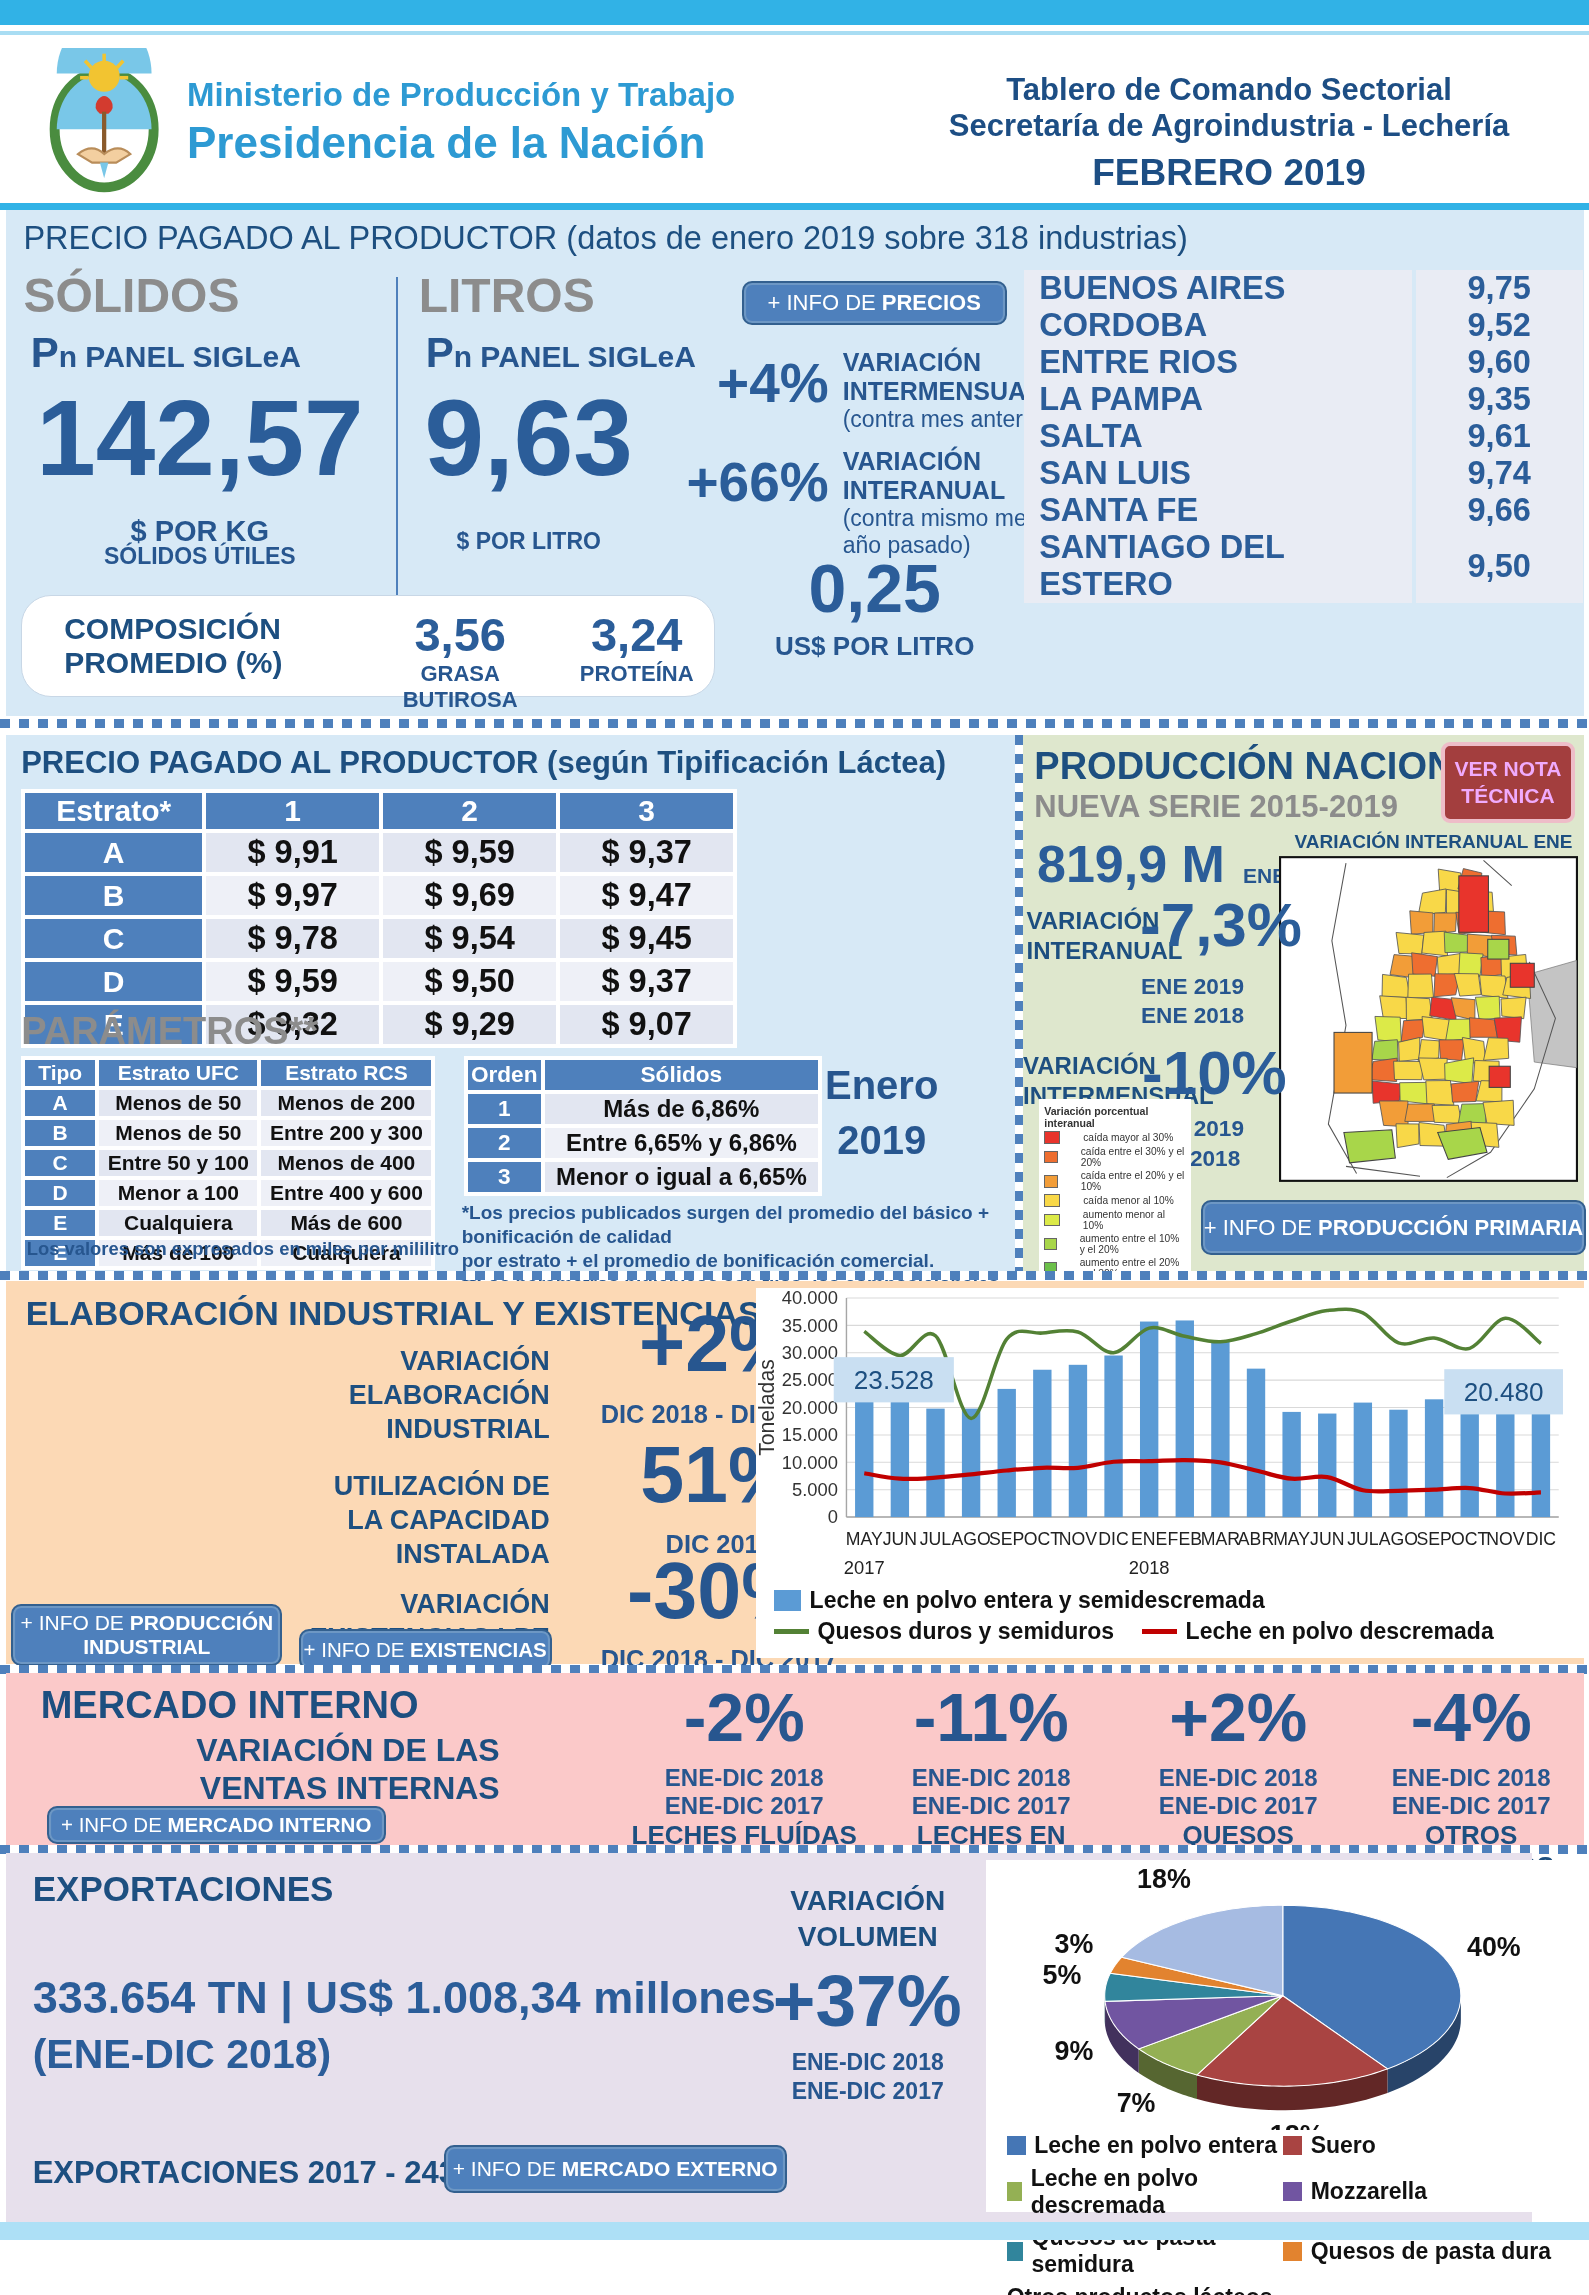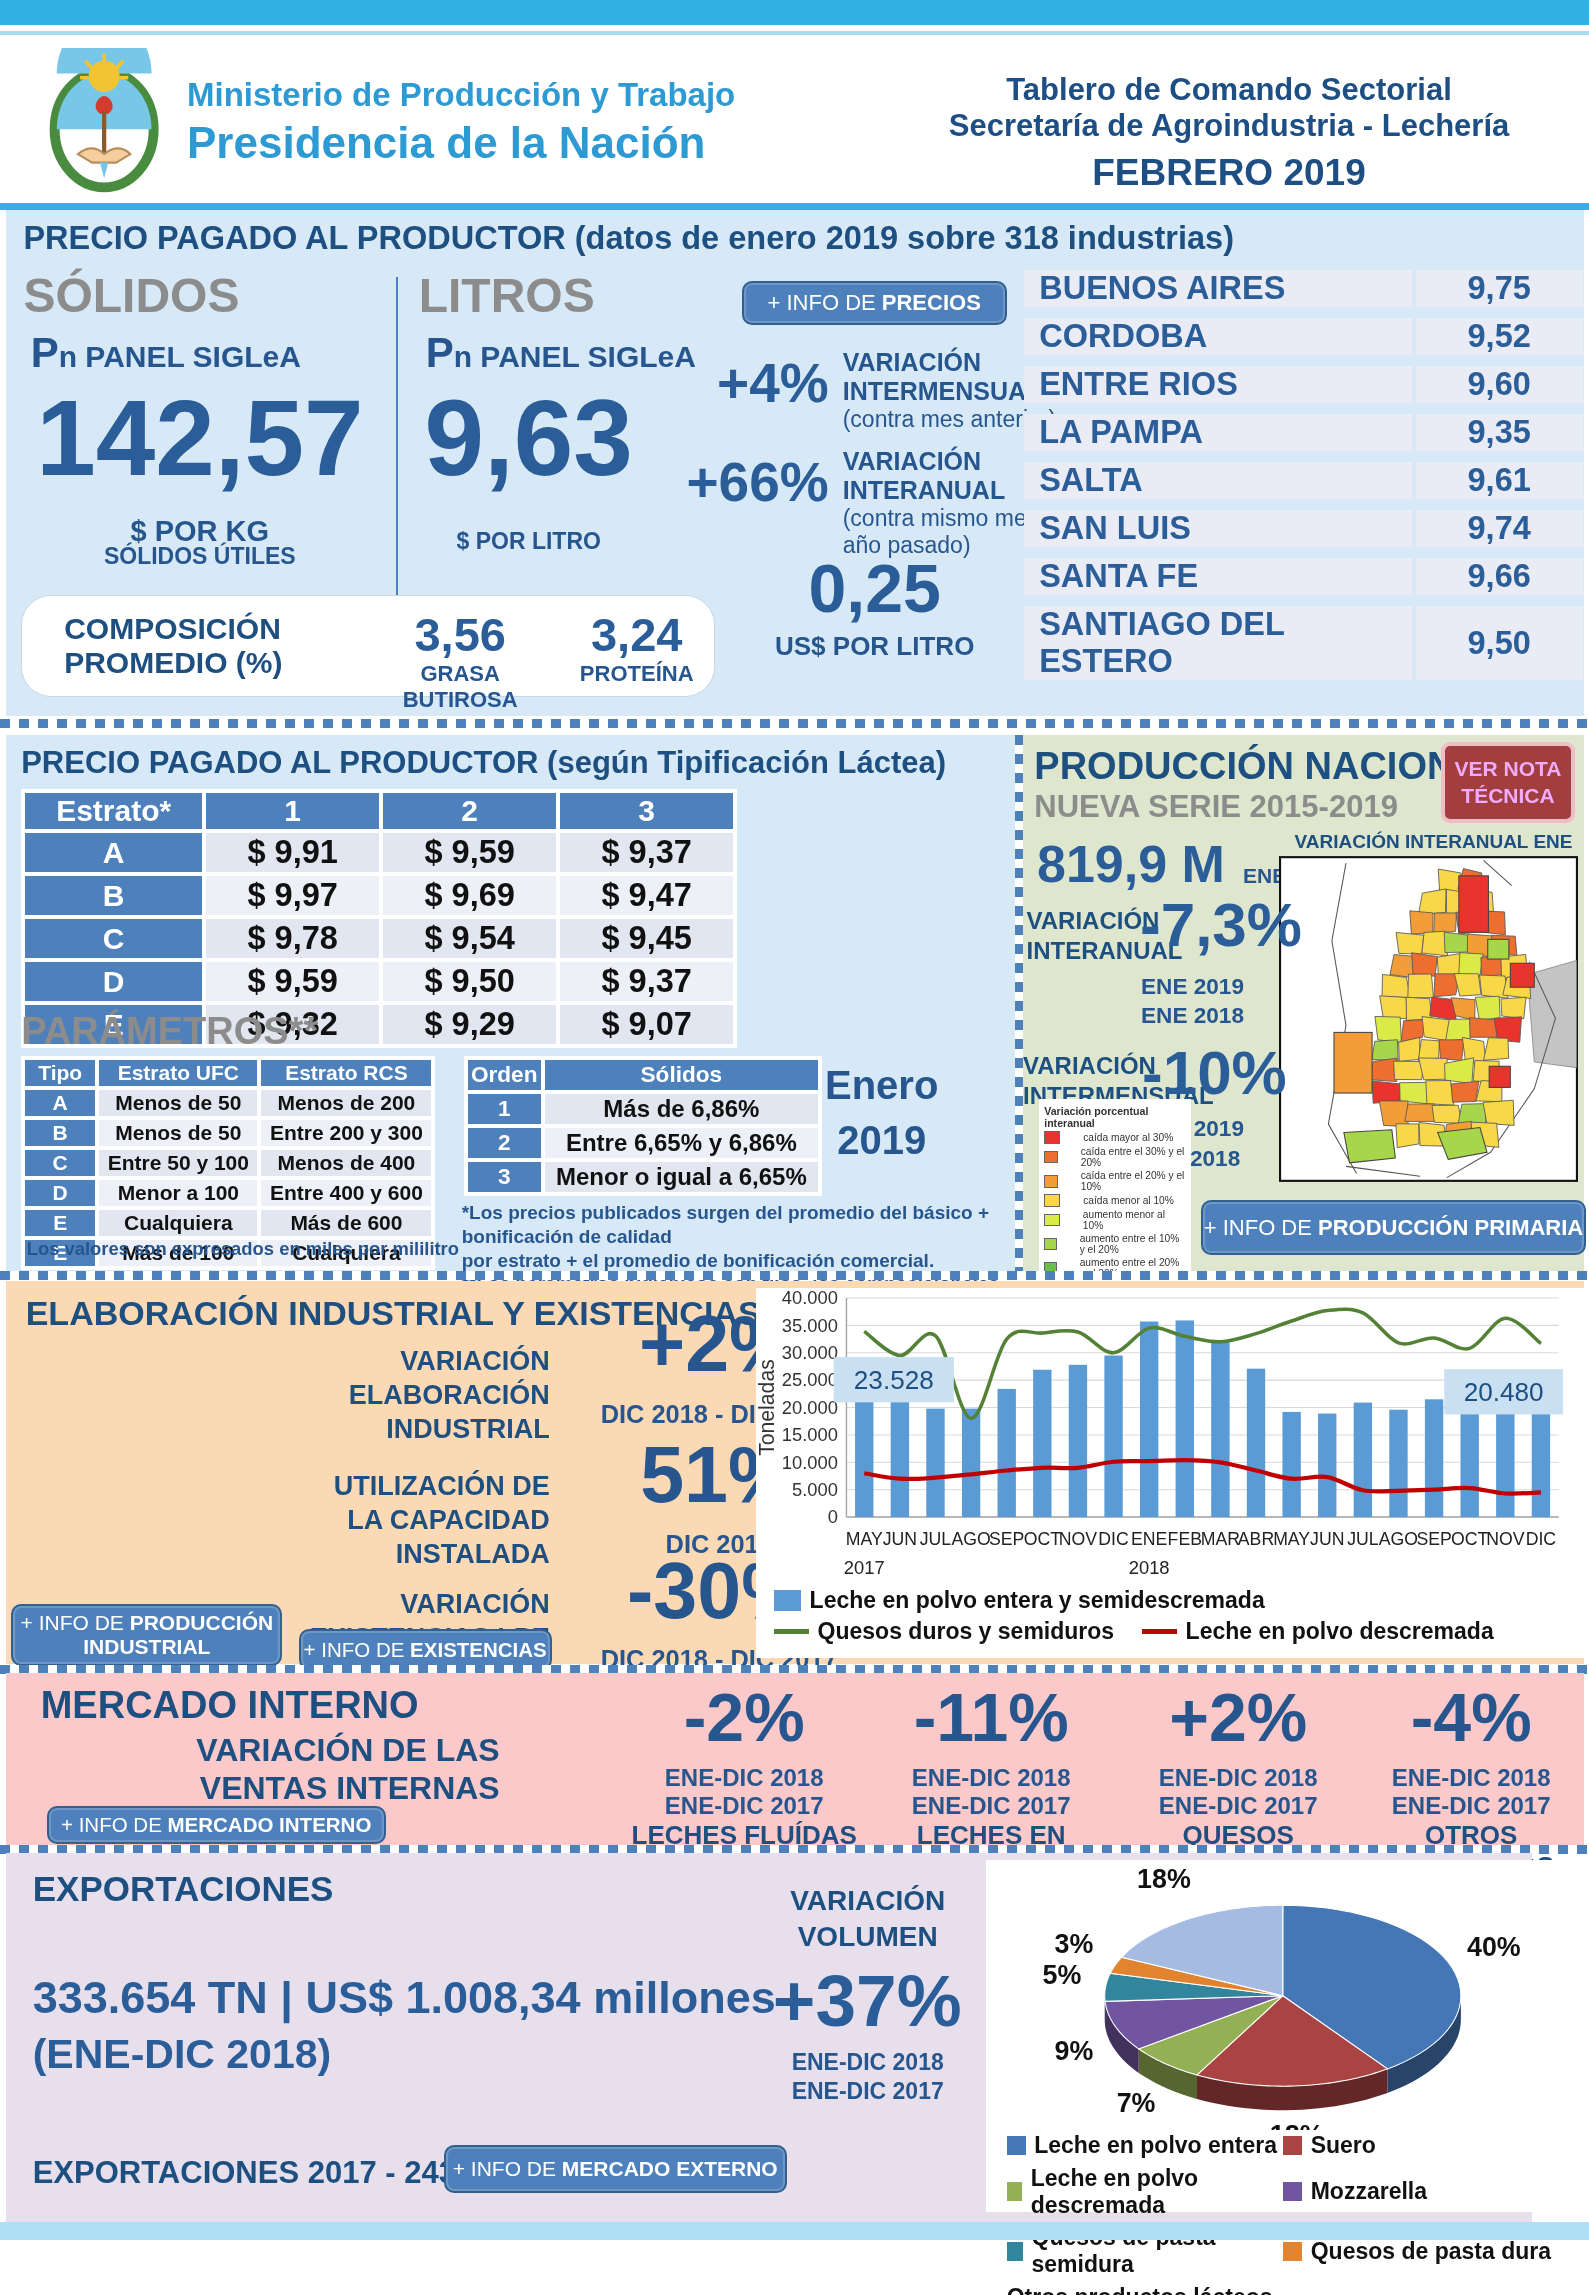--- a/index.html
+++ b/index.html
@@ -32,21 +32,21 @@
 
   
   .btn{background:#4e80bc;border:2.8px solid #33608f;border-radius:10px;box-shadow:0 0 0 2.1px #6d97c4 inset;
        color:#fff;display:flex;align-items:center;justify-content:center;cursor:pointer;line-height:1.15;text-align:center;}
   .btn .pre{font-weight:500;}
   .btn .str{font-weight:800;}
   .btn-nota{background:#a33e3e;border:4.2px solid #eebdc8;border-radius:9px;color:#f0abfc;font-weight:800;
        display:flex;align-items:center;justify-content:center;text-align:center;cursor:pointer;line-height:1.25;}
 
   
-  .prov{display:flex;flex-direction:column;gap:11px;}
+  .prov{display:flex;flex-direction:column;gap:0;}
   .prov-row{display:grid;grid-template-columns:1fr 167px;gap:4.2px;}
   .prov-name,.prov-val{background:#e9ecf4;color:#2b5d99;font-weight:700;font-size:32.5px;
        display:flex;align-items:center;}
   .prov-name{padding-left:15.5px;}
   .prov-val{justify-content:center;}
 
   
   table.blue-table{border-collapse:separate;border-spacing:4.2px;background:#fff;}
   table.blue-table th{background:#4e80bc;color:#fff;font-weight:700;}
   table.blue-table td{background:#e2e6f1;color:#111;font-weight:600;text-align:center;}
@@ -122,21 +122,21 @@
     <div class="abs" style="left:187px;top:83px;font-size:44px;font-weight:800;color:#2d9ad3;">Presidencia de la Nación</div>
     <div class="abs" style="left:897px;top:28px;width:664px;">
       <div class="center" style="font-size:31px;font-weight:800;color:#1d4e84;margin-top:8.5px;">Tablero de Comando Sectorial</div>
       <div class="center" style="font-size:31px;font-weight:800;color:#1d4e84;">Secretaría de Agroindustria - Lechería</div>
       <div class="center" style="font-size:37px;font-weight:800;color:#1d4e84;margin-top:8.5px;">FEBRERO 2019</div>
     </div>
   </div>
   <div class="abs header-rule"></div>
 
   <div class="abs sec1">
-    <div class="abs" style="left:17.7px;top:10px;font-size:32.5px;font-weight:700;">PRECIO PAGADO AL PRODUCTOR (datos de enero 2019 sobre 318 industrias)</div>
+    <div class="abs" style="left:17.7px;top:10px;font-size:32.5px;font-weight:400;">PRECIO PAGADO AL PRODUCTOR (datos de enero 2019 sobre 318 industrias)</div>
 
     <div class="abs gray xbold" style="left:17.7px;top:58px;font-size:48px;">SÓLIDOS</div>
     <div class="abs" style="left:25px;top:119px;font-weight:800;color:#27568f;">
       <span style="font-size:42px;">P</span><span style="font-size:30px;">n</span><span style="font-size:30px;"> PANEL SIGLeA</span>
     </div>
     <div class="abs num center" style="left:10.6px;top:166px;width:367px;font-size:107px;">142,57</div>
     <div class="abs center xbold" style="left:10.6px;top:305px;width:367px;font-size:29px;color:#27568f;">$ POR KG</div>
     <div class="abs center xbold" style="left:10.6px;top:333px;width:367px;font-size:23px;color:#27568f;">SÓLIDOS ÚTILES</div>
 
     <div class="abs" style="left:390px;top:67px;width:2.1px;height:353px;background:#4e80bc;"></div>

